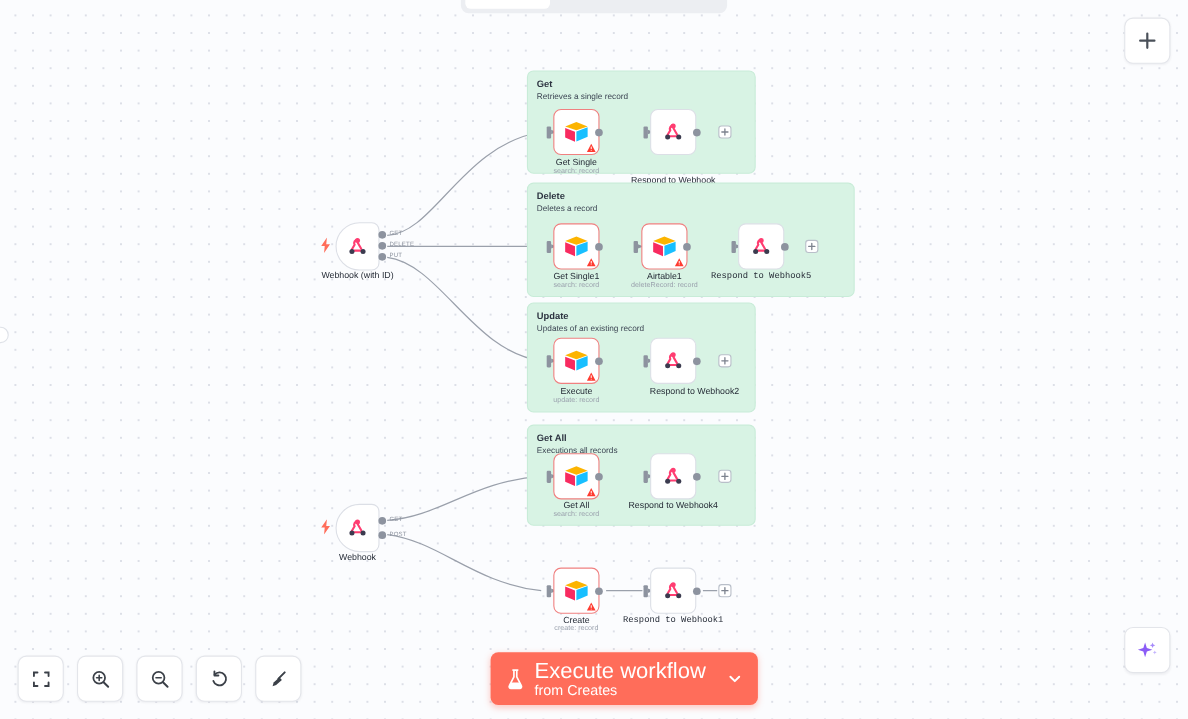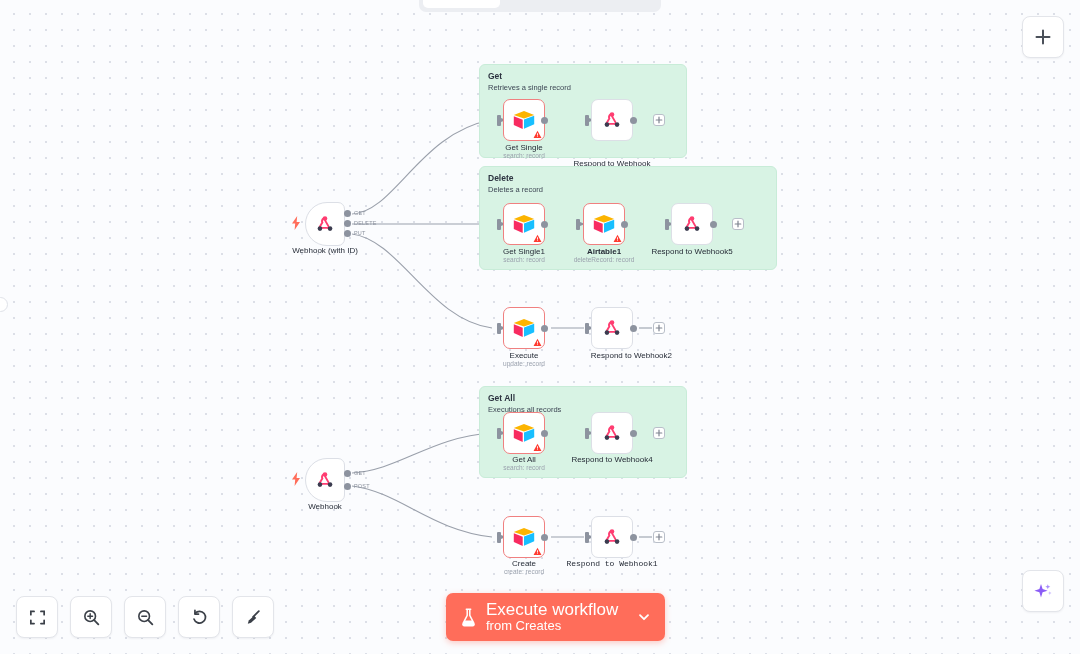--- a/index.html
+++ b/index.html
@@ -74,21 +74,21 @@
     border-radius: 7px;
     display: flex; align-items: center;
     padding: 0 10px 0 14px;
     gap: 9px;
     color: #fff;
     cursor: pointer;
     box-shadow: 0 2px 6px rgba(255,109,90,.35);
     z-index: 35;
   }
   #execute-btn .exe-texts { display: flex; flex-direction: column; line-height: 1.12; }
-  #execute-btn .exe-main { font-size: 17px; font-weight: 400; }
+  #execute-btn .exe-main { font-size: 20px; font-weight: 400; }
   #execute-btn .exe-sub { font-size: 13px; font-weight: 400; }
   #execute-btn .chev { margin-left: 10px; margin-right: 4px; display:flex; }
 
   
   #left-handle {
     position: absolute; left: -7px; top: 297px;
     width: 15px; height: 15px;
     border: 1px solid #dfe2e8;
     border-radius: 50%;
     background: #fff;
@@ -400,42 +400,46 @@
       <path d="M3 8.6 L14 4.2 L25 8.6 L14 12.4 Z" fill="#fcb400"></path>
       <path d="M14 13.4 L25 9.4 L25 18.6 L14 23.4 Z" fill="#18bfff"></path>
       <path d="M3 10 L12.6 13.8 L12.6 23.6 L3 19.4 Z" fill="#f82b60"></path>
     </svg>
     <svg class="warn" viewBox="0 0 10 10">
       <path d="M5 .8 9.4 9H.6Z" fill="#ff3b30"></path>
       <path d="M5 3.6v2.6M5 7.1v.7" stroke="#fff" stroke-width="1"></path>
     </svg>
   </div>
   <div class="dot" style="left:621px; top:221px;"></div>
-  <div class="node-label" style="left:544px; top:247px;font-weight:bold;">Airtable1</div>
+  <div class="node-label" style="left:544px; top:247px;">Airtable1</div>
   <div class="node-sub" style="left:544px; top:256px;">deleteRecord: record</div>
 
   <div class="inport" style="left:665px; top:219px;"></div>
   <div class="node respond" style="left:671px; top:203px;">
     <svg width="22" height="22" viewBox="0 0 24 24">
       <path d="M12 5.4a3.3 3.3 0 0 0-2.9 4.9l-2.6 4.5" stroke="#ff3d71" stroke-width="2.1" fill="none" stroke-linecap="round"></path>
       <path d="M12.4 8.6l3.3 5.7" stroke="#ff3d71" stroke-width="2.1" fill="none" stroke-linecap="round"></path>
       <path d="M8.6 16.2h7.2" stroke="#ff3d71" stroke-width="2.1" fill="none" stroke-linecap="round"></path>
       <circle cx="12" cy="6.1" r="2.5" fill="#ff3d71"></circle>
       <circle cx="6.5" cy="17" r="2.5" fill="#3b3b4f"></circle>
       <circle cx="17.5" cy="17" r="2.5" fill="#3b3b4f"></circle>
     </svg>
   </div>
   <div class="dot" style="left:710px; top:221px;"></div>
-  <div class="node-label" style="left:632px; top:247px;">Respond to Webhook5</div>
+  <div class="node-label" style="left:632px; top:247px;font-family:Liberation Mono, monospace;">Respond to Webhook5</div>
   <div class="plusbox" style="left:732px; top:218px;">
     <svg width="8" height="8" viewBox="0 0 8 8">
       <path d="M4 1.2v5.6M1.2 4h5.6" stroke="#7d838f" stroke-width="1.2" stroke-linecap="round"></path>
     </svg>
   </div>
 
+  <div class="group" style="left:479px; top:275px; width:208px; height:100px;">
+    <div class="g-title">Update</div>
+    <div class="g-desc">Updates of an existing record</div>
+  </div>
   <div class="inport" style="left:497px; top:323px;"></div>
   <div class="node app" style="left:503px; top:307px;">
     <svg width="26" height="26" viewBox="0 0 28 28">
       <path d="M3 8.6 L14 4.2 L25 8.6 L14 12.4 Z" fill="#fcb400"></path>
       <path d="M14 13.4 L25 9.4 L25 18.6 L14 23.4 Z" fill="#18bfff"></path>
       <path d="M3 10 L12.6 13.8 L12.6 23.6 L3 19.4 Z" fill="#f82b60"></path>
     </svg>
     <svg class="warn" viewBox="0 0 10 10">
       <path d="M5 .8 9.4 9H.6Z" fill="#ff3b30"></path>
       <path d="M5 3.6v2.6M5 7.1v.7" stroke="#fff" stroke-width="1"></path>

